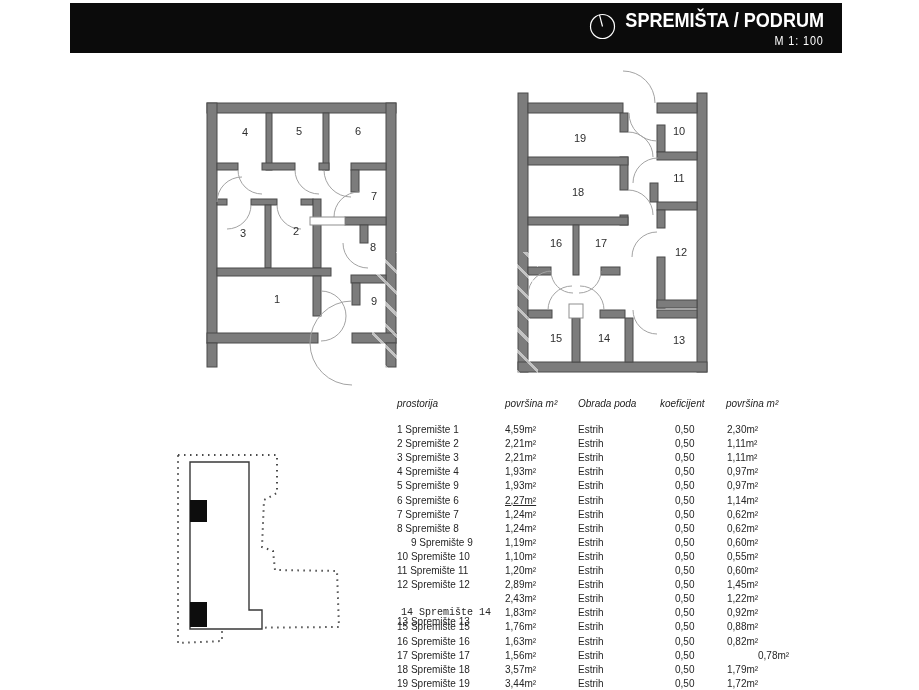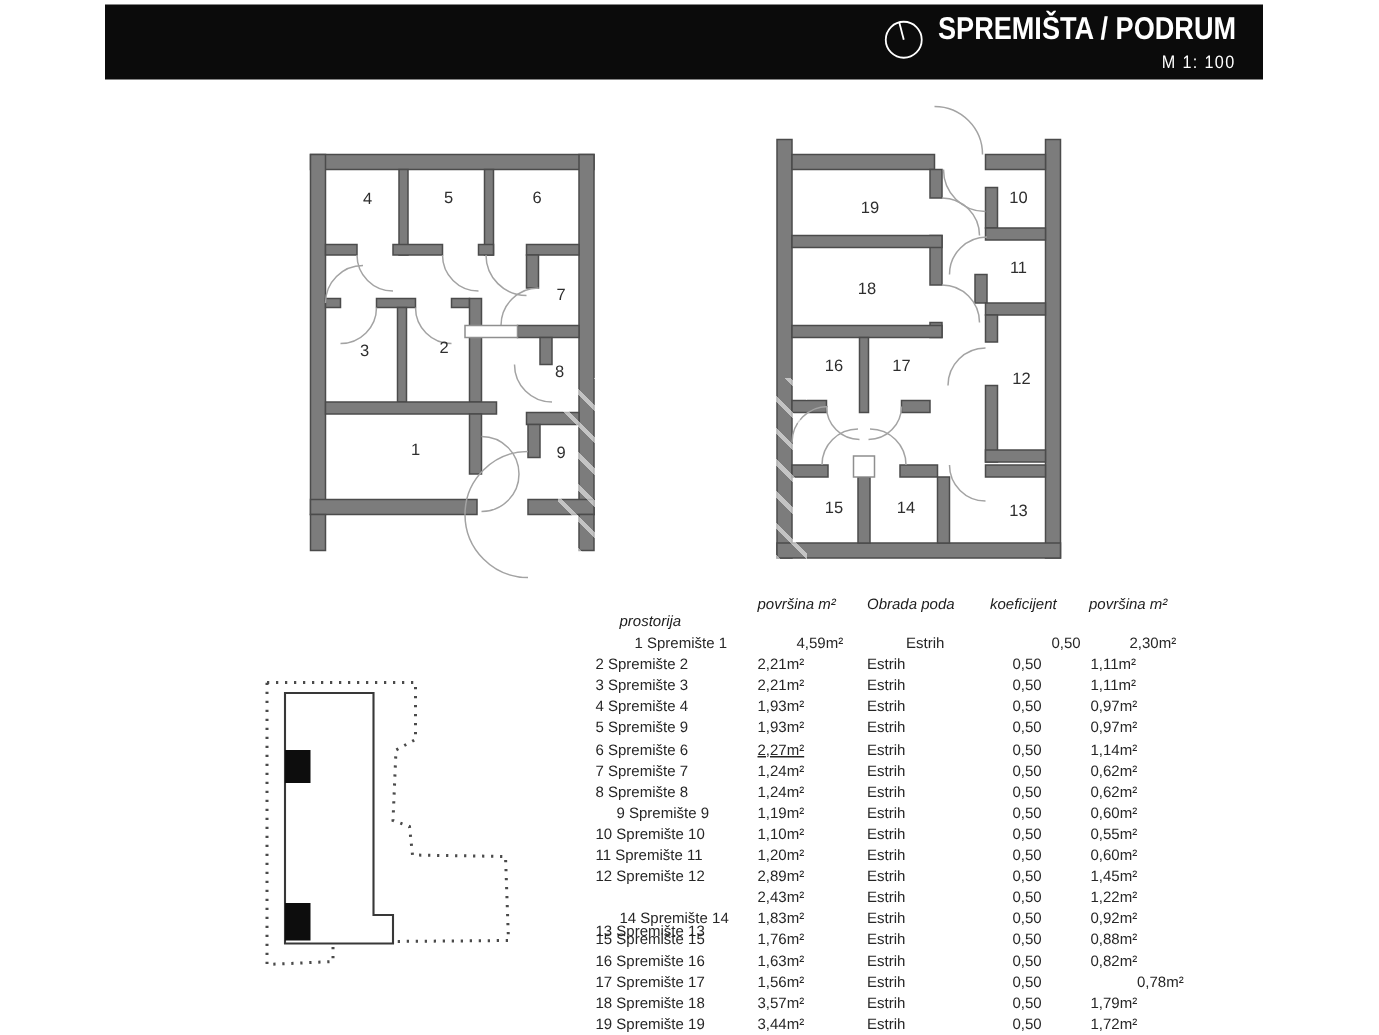--- a/index.html
+++ b/index.html
@@ -169,26 +169,26 @@
   <svg id="site" class="plan" width="180" height="202" viewBox="170 448 180 202">
       <path d="M178,455 L277,455 L277,493 L264,500 L262,547 L273,551 L275,570 L337,571 L339,627 L222,628 L222,641 L178,643 Z" class="dotted"></path>
       <path d="M190,462 H249 V610 H262 V629 H190 Z" class="bld"></path>
       <rect x="190" y="500" width="17" height="22" class="blk"></rect>
       <rect x="190" y="602" width="17" height="25" class="blk"></rect>
     </svg>
 
   <div class="watermark"></div>
 
   <div class="area-table">
-      <span class="th" style="left: 16px; top: 0px; margin-top: 11px;">prostorija</span>
+      <span class="th" style="left: 0px; top: 0px;">prostorija</span>
       <span class="th" style="left: 108px; top: 0px;">površina m²</span>
       <span class="th" style="left: 181px; top: 0px;">Obrada poda</span>
       <span class="th" style="left: 263px; top: 0px;">koeficijent</span>
       <span class="th" style="left: 329px; top: 0px;">površina m²</span>
-      <div class="trow" style="top: 26px; margin-left: 26px;">
+      <div class="trow" style="top: 26px;">
         <span style="left: 0px;">1 Spremište 1</span>
         <span style="left: 108px;">4,59m²</span>
         <span style="left: 181px;">Estrih</span>
         <span style="left: 278px;">0,50</span>
         <span style="left: 330px;">2,30m²</span>
       </div>
       <div class="trow" style="top: 40.1px;">
         <span style="left: 0px;">2 Spremište 2</span>
         <span style="left: 108px;">2,21m²</span>
         <span style="left: 181px;">Estrih</span>
@@ -266,21 +266,21 @@
         <span style="left: 330px;">1,45m²</span>
       </div>
       <div class="trow" style="top: 195.2px;">
         <span style="left: 0px; margin-top: 23px;">13 Spremište 13</span>
         <span style="left: 108px;">2,43m²</span>
         <span style="left: 181px;">Estrih</span>
         <span style="left: 278px;">0,50</span>
         <span style="left: 330px;">1,22m²</span>
       </div>
       <div class="trow" style="top: 209.3px;">
-        <span style="left: 16px;">14 Spremište 14</span>
+        <span style="left: 4px; font-family: Liberation Mono, monospace;">14 Spremište 14</span>
         <span style="left: 108px;">1,83m²</span>
         <span style="left: 181px;">Estrih</span>
         <span style="left: 278px;">0,50</span>
         <span style="left: 330px;">0,92m²</span>
       </div>
       <div class="trow" style="top: 223.4px;">
         <span style="left: 0px;">15 Spremište 15</span>
         <span style="left: 108px;">1,76m²</span>
         <span style="left: 181px;">Estrih</span>
         <span style="left: 278px;">0,50</span>

